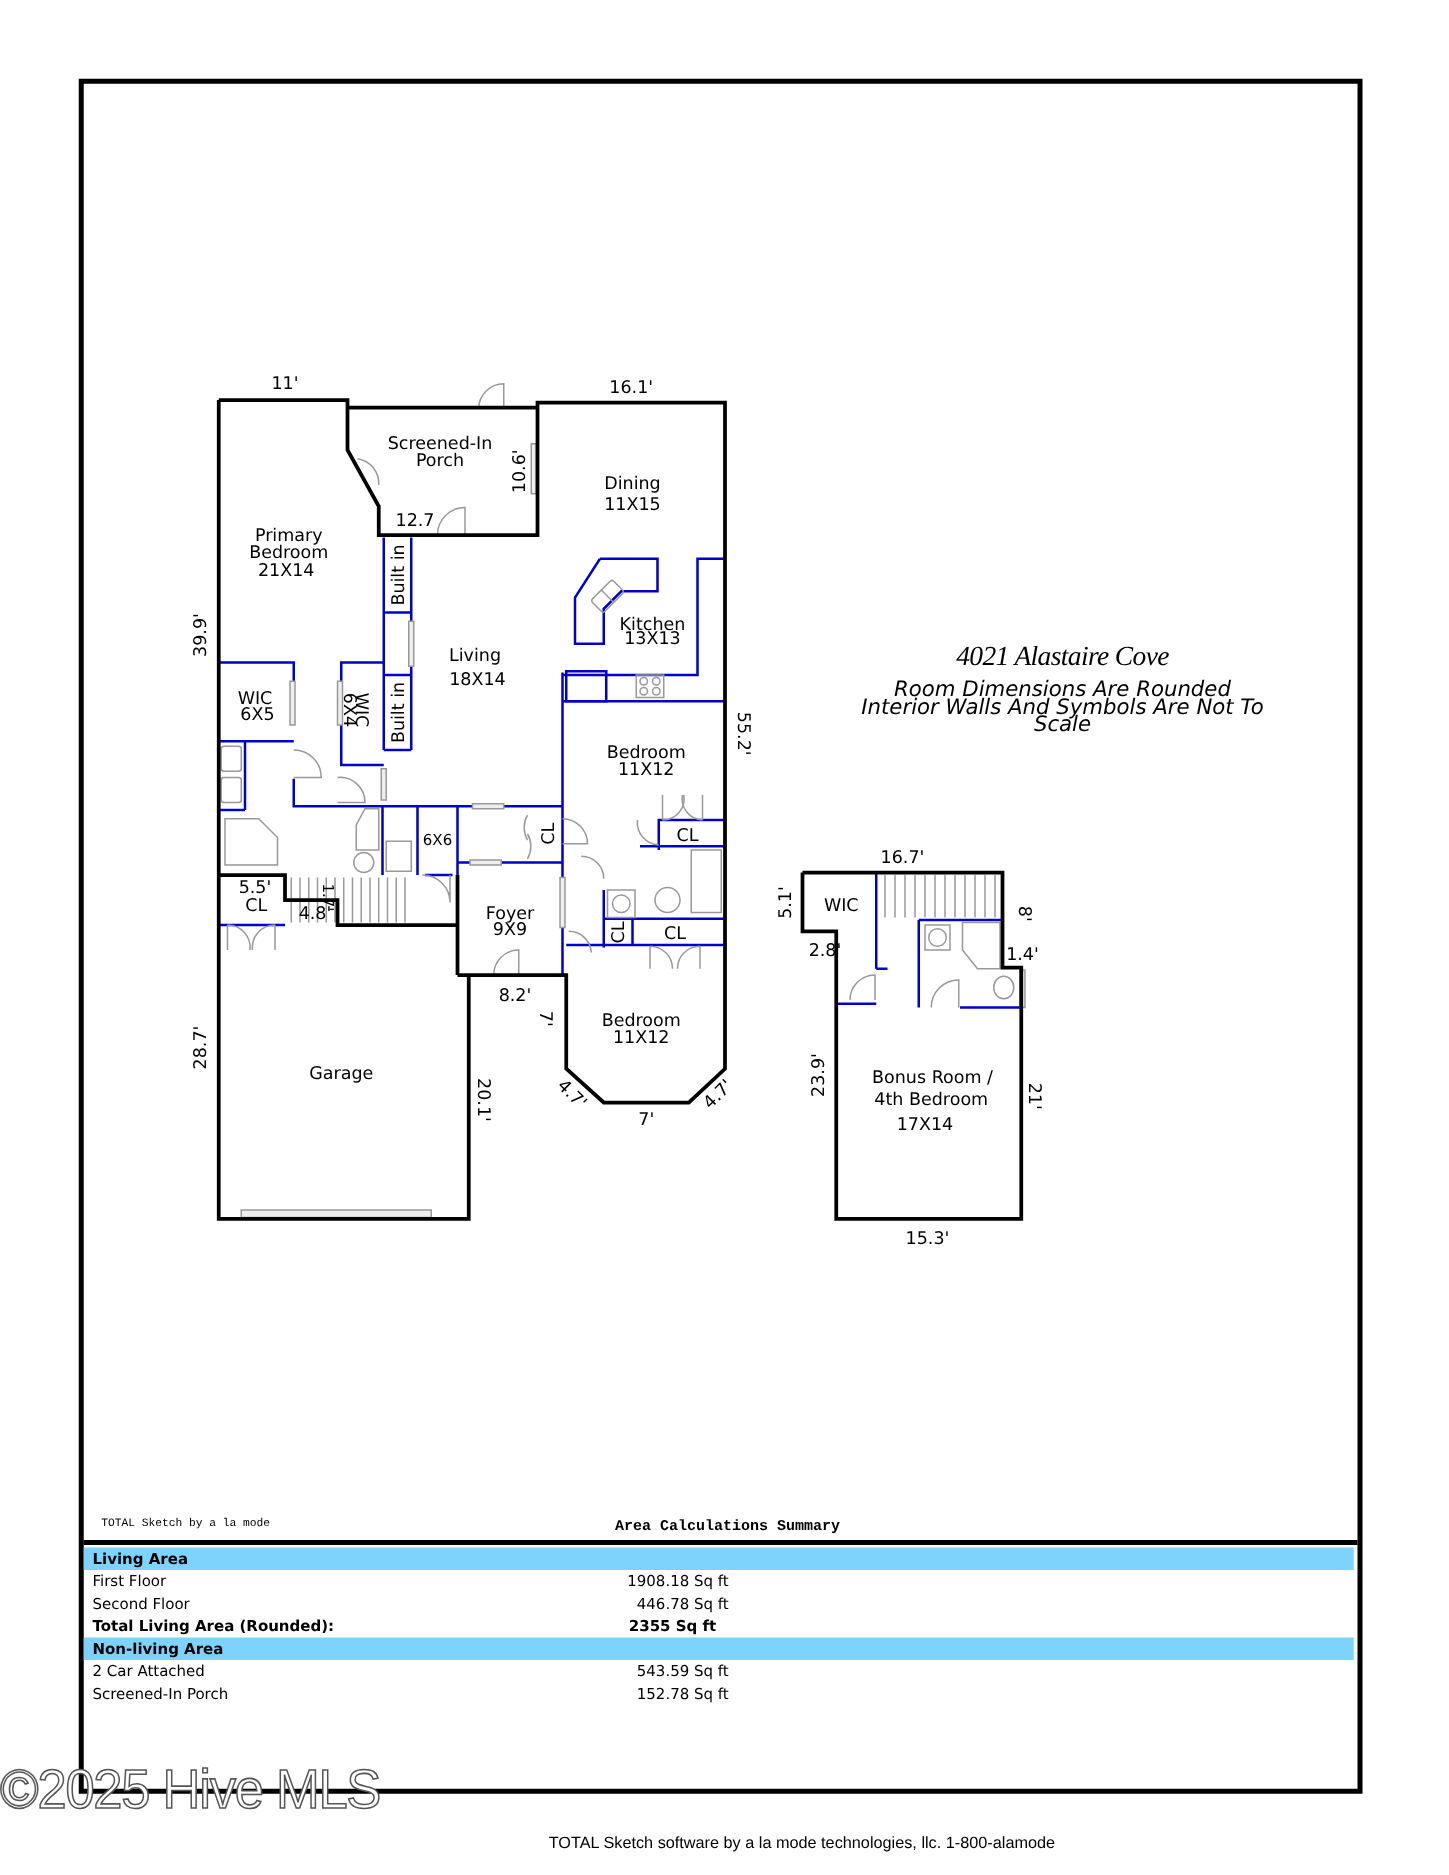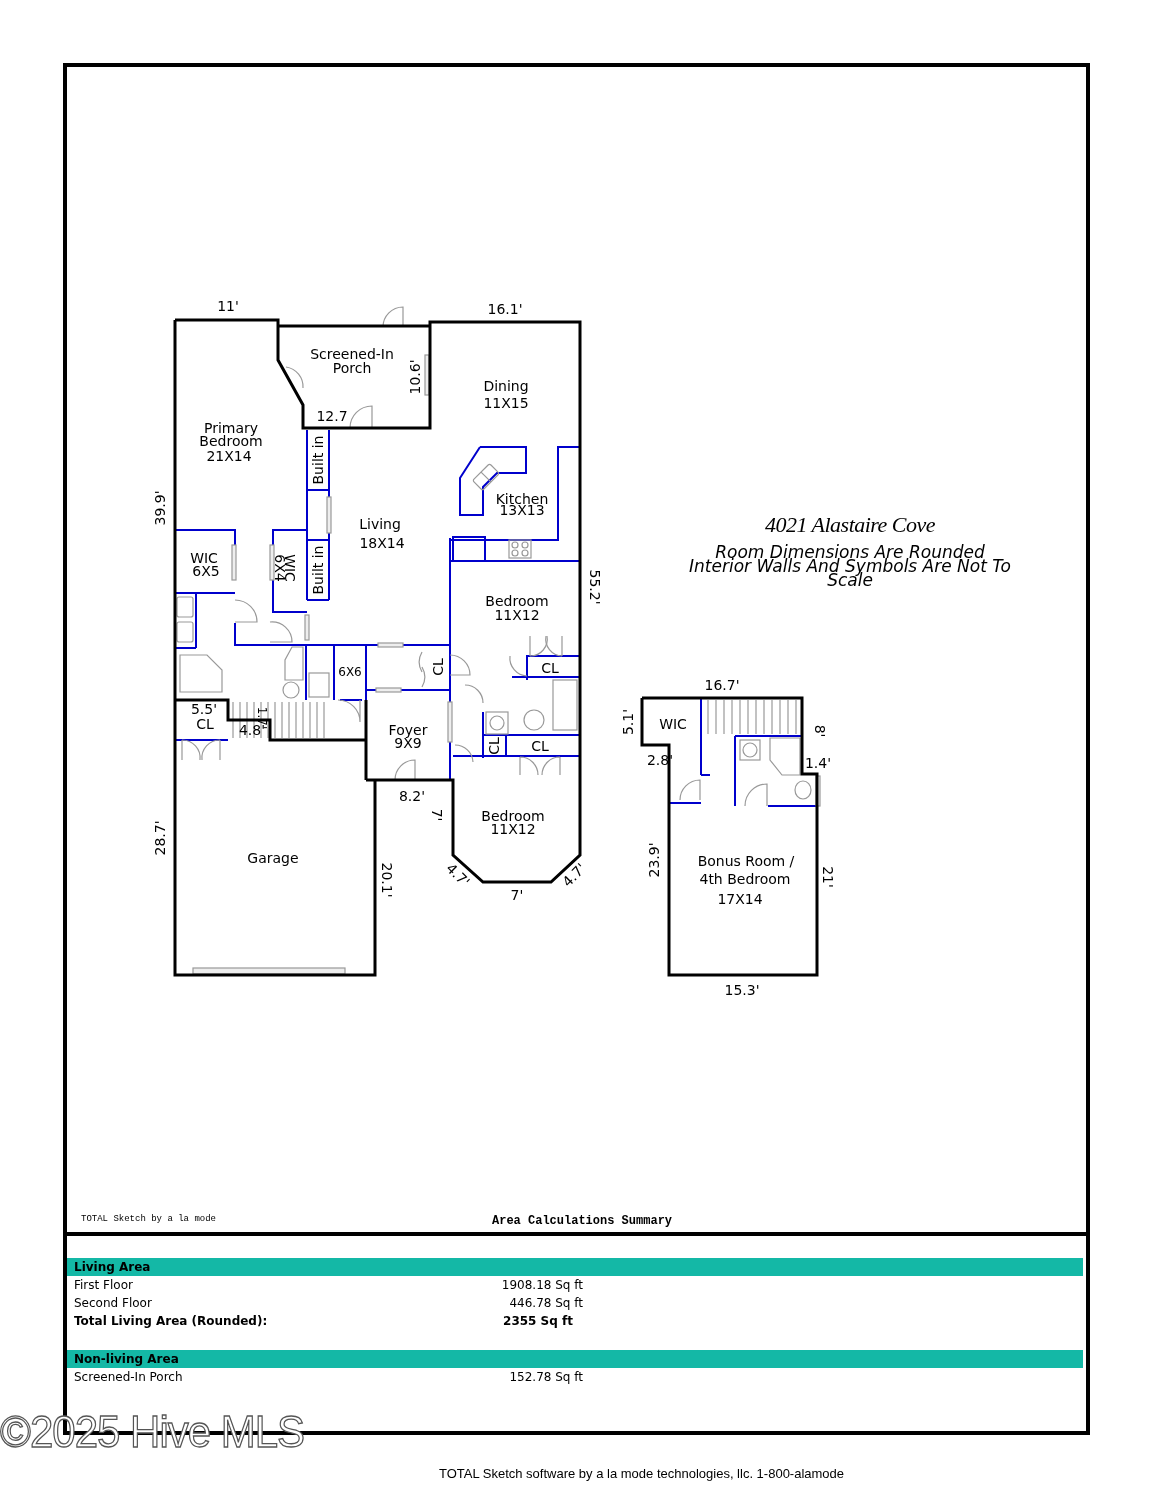--- a/index.html
+++ b/index.html
@@ -12,21 +12,21 @@
   .small { font-size: 12px; text-anchor: middle; }
   .title-block { position: absolute; left: 670px; top: 505px; width: 360px; text-align: center; }
   .title-main { font-family: Liberation Serif, serif; font-style: italic; font-size: 22px; line-height: 40px; letter-spacing: -0.5px; }
   .title-sqft { font-family: "DejaVu Serif", serif; font-style: italic; font-size: 22px; line-height: 24px; }
   .title-note { font-family: "DejaVu Sans", sans-serif; font-style: italic; font-size: 17px; line-height: 14px; }
   .summary-header { position: absolute; left: 67px; top: 1206px; width: 1019px; height: 26px; border-bottom: 4px solid #000; }
   .summary-left { position: absolute; left: 14px; top: 8px; font-size: 9px; font-family: Liberation Mono, monospace; }
   .summary-title { position: absolute; left: 413px; top: 8px; font-size: 12px; font-weight: bold; font-family: Liberation Mono, monospace; margin-left: 12px; }
   .table { position: absolute; left: 67px; top: 1238px; width: 1016px; font-family: "DejaVu Sans", sans-serif; font-size: 12px; }
   .row { position: relative; height: 18px; line-height: 18px; }
-  .row.section { background: #14b8a6; font-weight: bold; margin-top: 20px; }
+  .row.section { background: #7dd3fc; font-weight: bold; }
   .row.total { font-weight: bold; }
   .row .label { position: absolute; left: 7px; }
   .row .value { position: absolute; right: 500px; text-align: center; margin-left: 23px; }
   .row.total .value { right: 510px; }
   .watermark { position: absolute; left: 0px; top: 1408px; font-family: "Liberation Sans", sans-serif; font-size: 42px; color: #fff; -webkit-text-stroke: 1.2px #555; letter-spacing: -1px; transform: scaleY(1.05); }
   .footer { position: absolute; left: 0; top: 1466px; width: 1159px; text-align: center; font-family: "Liberation Sans", sans-serif; font-size: 13px; }
   .footer span { position: relative; left: 62px; }
 </style>
 </head>
 <body>
@@ -281,19 +281,23 @@
     <span class="value">446.78 Sq ft</span>
   </div>
   <div class="row total">
     <span class="label">Total Living Area (Rounded):</span>
     <span class="value">2355 Sq ft</span>
   </div>
   <div class="row section">
     <span class="label">Non-living Area</span>
   </div>
   <div class="row">
+    <span class="label">2 Car Attached</span>
+    <span class="value">543.59 Sq ft</span>
+  </div>
+  <div class="row">
     <span class="label">Screened-In Porch</span>
     <span class="value">152.78 Sq ft</span>
   </div>
 </div>
 
 <div class="watermark">©2025 Hive MLS</div>
 <div class="footer"><span>TOTAL Sketch software by a la mode technologies, llc. 1-800-alamode</span></div>
 
 </body></html>

